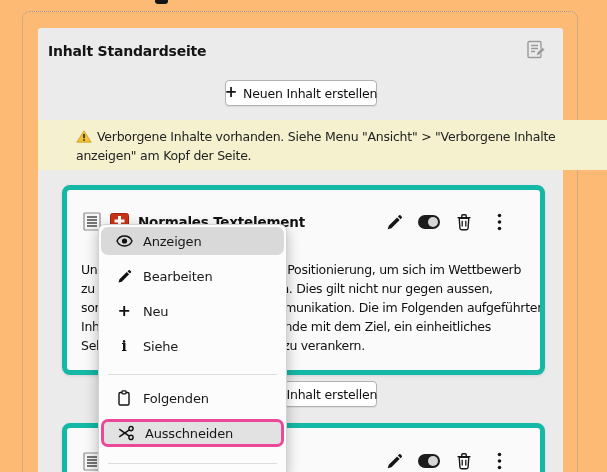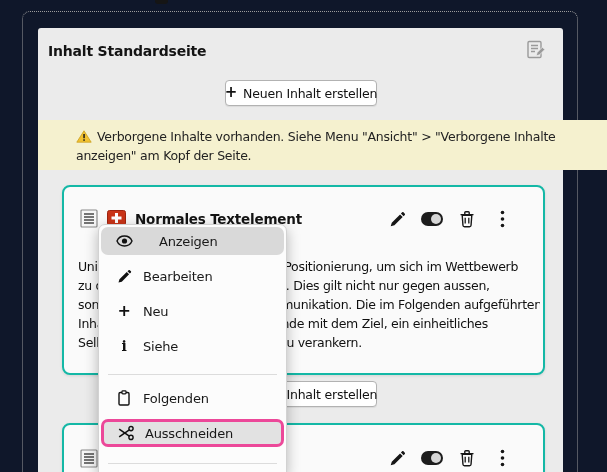--- a/index.html
+++ b/index.html
@@ -1,19 +1,19 @@
 <!DOCTYPE html>
 <html><head>
 <meta charset="utf-8">
 <style>
   * { margin:0; padding:0; box-sizing:border-box; }
   html,body { background:#fff; }
   .stage {
     position:relative; width:607px; height:472px; overflow:hidden;
-    font-family:"DejaVu Sans","Liberation Sans",sans-serif; background:#0f172a;
+    font-family:"DejaVu Sans","Liberation Sans",sans-serif; background:#fdba74;
   }
   .clipped-heading { position:absolute; left:155px; top:0; width:13px; height:4px;
     background:#151515; border-radius:0 0 3px 3px; }
   .outer-dashed {
     position:absolute; left:22px; top:11px; width:556px; height:470px;
     border:1px dotted #9c9c9c; border-radius:8px;
   }
   .panel {
     position:absolute; left:38px; top:28px; width:525px; height:452px;
     background:#ebebeb; border-radius:3px;
@@ -31,21 +31,21 @@
   .btn-top { top:52px; }
   .btn-bottom { top:353px; }
   .warning {
     position:absolute; left:0; top:92px; width:605px; height:50px;
     background:#f5f1cf; color:#222; font-size:12.5px; letter-spacing:-0.25px;
     padding:7px 14px 0 38px; line-height:19px; overflow:hidden;
   }
   .warning .warn-icon { display:inline-block; width:16px; height:13px; vertical-align:-2px; margin-right:5px; }
   .card {
     position:absolute; left:24px; width:483px; background:#fafafa;
-    border:2px solid #14b8a6; border-radius:8px; box-shadow:0 1px 3px rgba(0,0,0,.10);
+    border:5px solid #14b8a6; border-radius:8px; box-shadow:0 1px 3px rgba(0,0,0,.10);
     overflow:hidden;
   }
   .card1 { top:157px; height:190px; }
   .card2 { top:395px; height:80px; }
   .card-header { position:absolute; left:0; top:0; width:100%; height:46px; }
   .type-icon { position:absolute; left:16px; top:22px; width:18px; height:19px; color:#555; cursor:pointer; }
   .flag-icon { position:absolute; left:43px; top:23px; width:19px; height:16px; }
   .card-title { position:absolute; left:71px; top:24px; font-size:13.5px; font-weight:bold; color:#141414; letter-spacing:-0.2px; white-space:nowrap; }
   .actions { position:absolute; right:30px; top:22px; display:flex; align-items:center; gap:13px; }
   .act { width:22px; height:20px; display:flex; align-items:center; justify-content:center; color:#161616; cursor:pointer; }
@@ -57,21 +57,21 @@
     position:absolute; left:98px; top:224px; width:189px; height:250px; z-index:50;
     background:#fcfcfc; border:1px solid #d2d2d2; border-radius:7px 7px 0 0;
     box-shadow:0 4px 14px rgba(0,0,0,.28); padding:2px 2px 0 2px;
   }
   .menu-item {
     height:28px; margin-bottom:7px; display:flex; align-items:center;
     padding-left:12px; border-radius:7px; cursor:pointer; border:1px solid transparent;
     font-size:13px; color:#191919; letter-spacing:-0.2px;
   }
   .menu-item .mi-icon { width:20px; display:flex; justify-content:center; align-items:center; margin-right:9px; color:#111; }
-  .menu-item.hovered { background:#d9d9d9;gap:16px; }
+  .menu-item.hovered { background:#d9d9d9; }
   .menu-item.selected { background:#e2e2e2; border:3px solid #ec4899; }
   .menu-divider { height:1px; background:#dcdcdc; margin:14px 7px 9px 7px; }
   .info-glyph { font-family:"DejaVu Serif","Liberation Serif",serif; font-weight:bold; font-size:14px; line-height:1; }
   .plus-glyph { font-size:16px; font-weight:600; line-height:1; }
   svg { display:block; }
 </style>
 </head>
 <body>
 
 <div class="stage">

